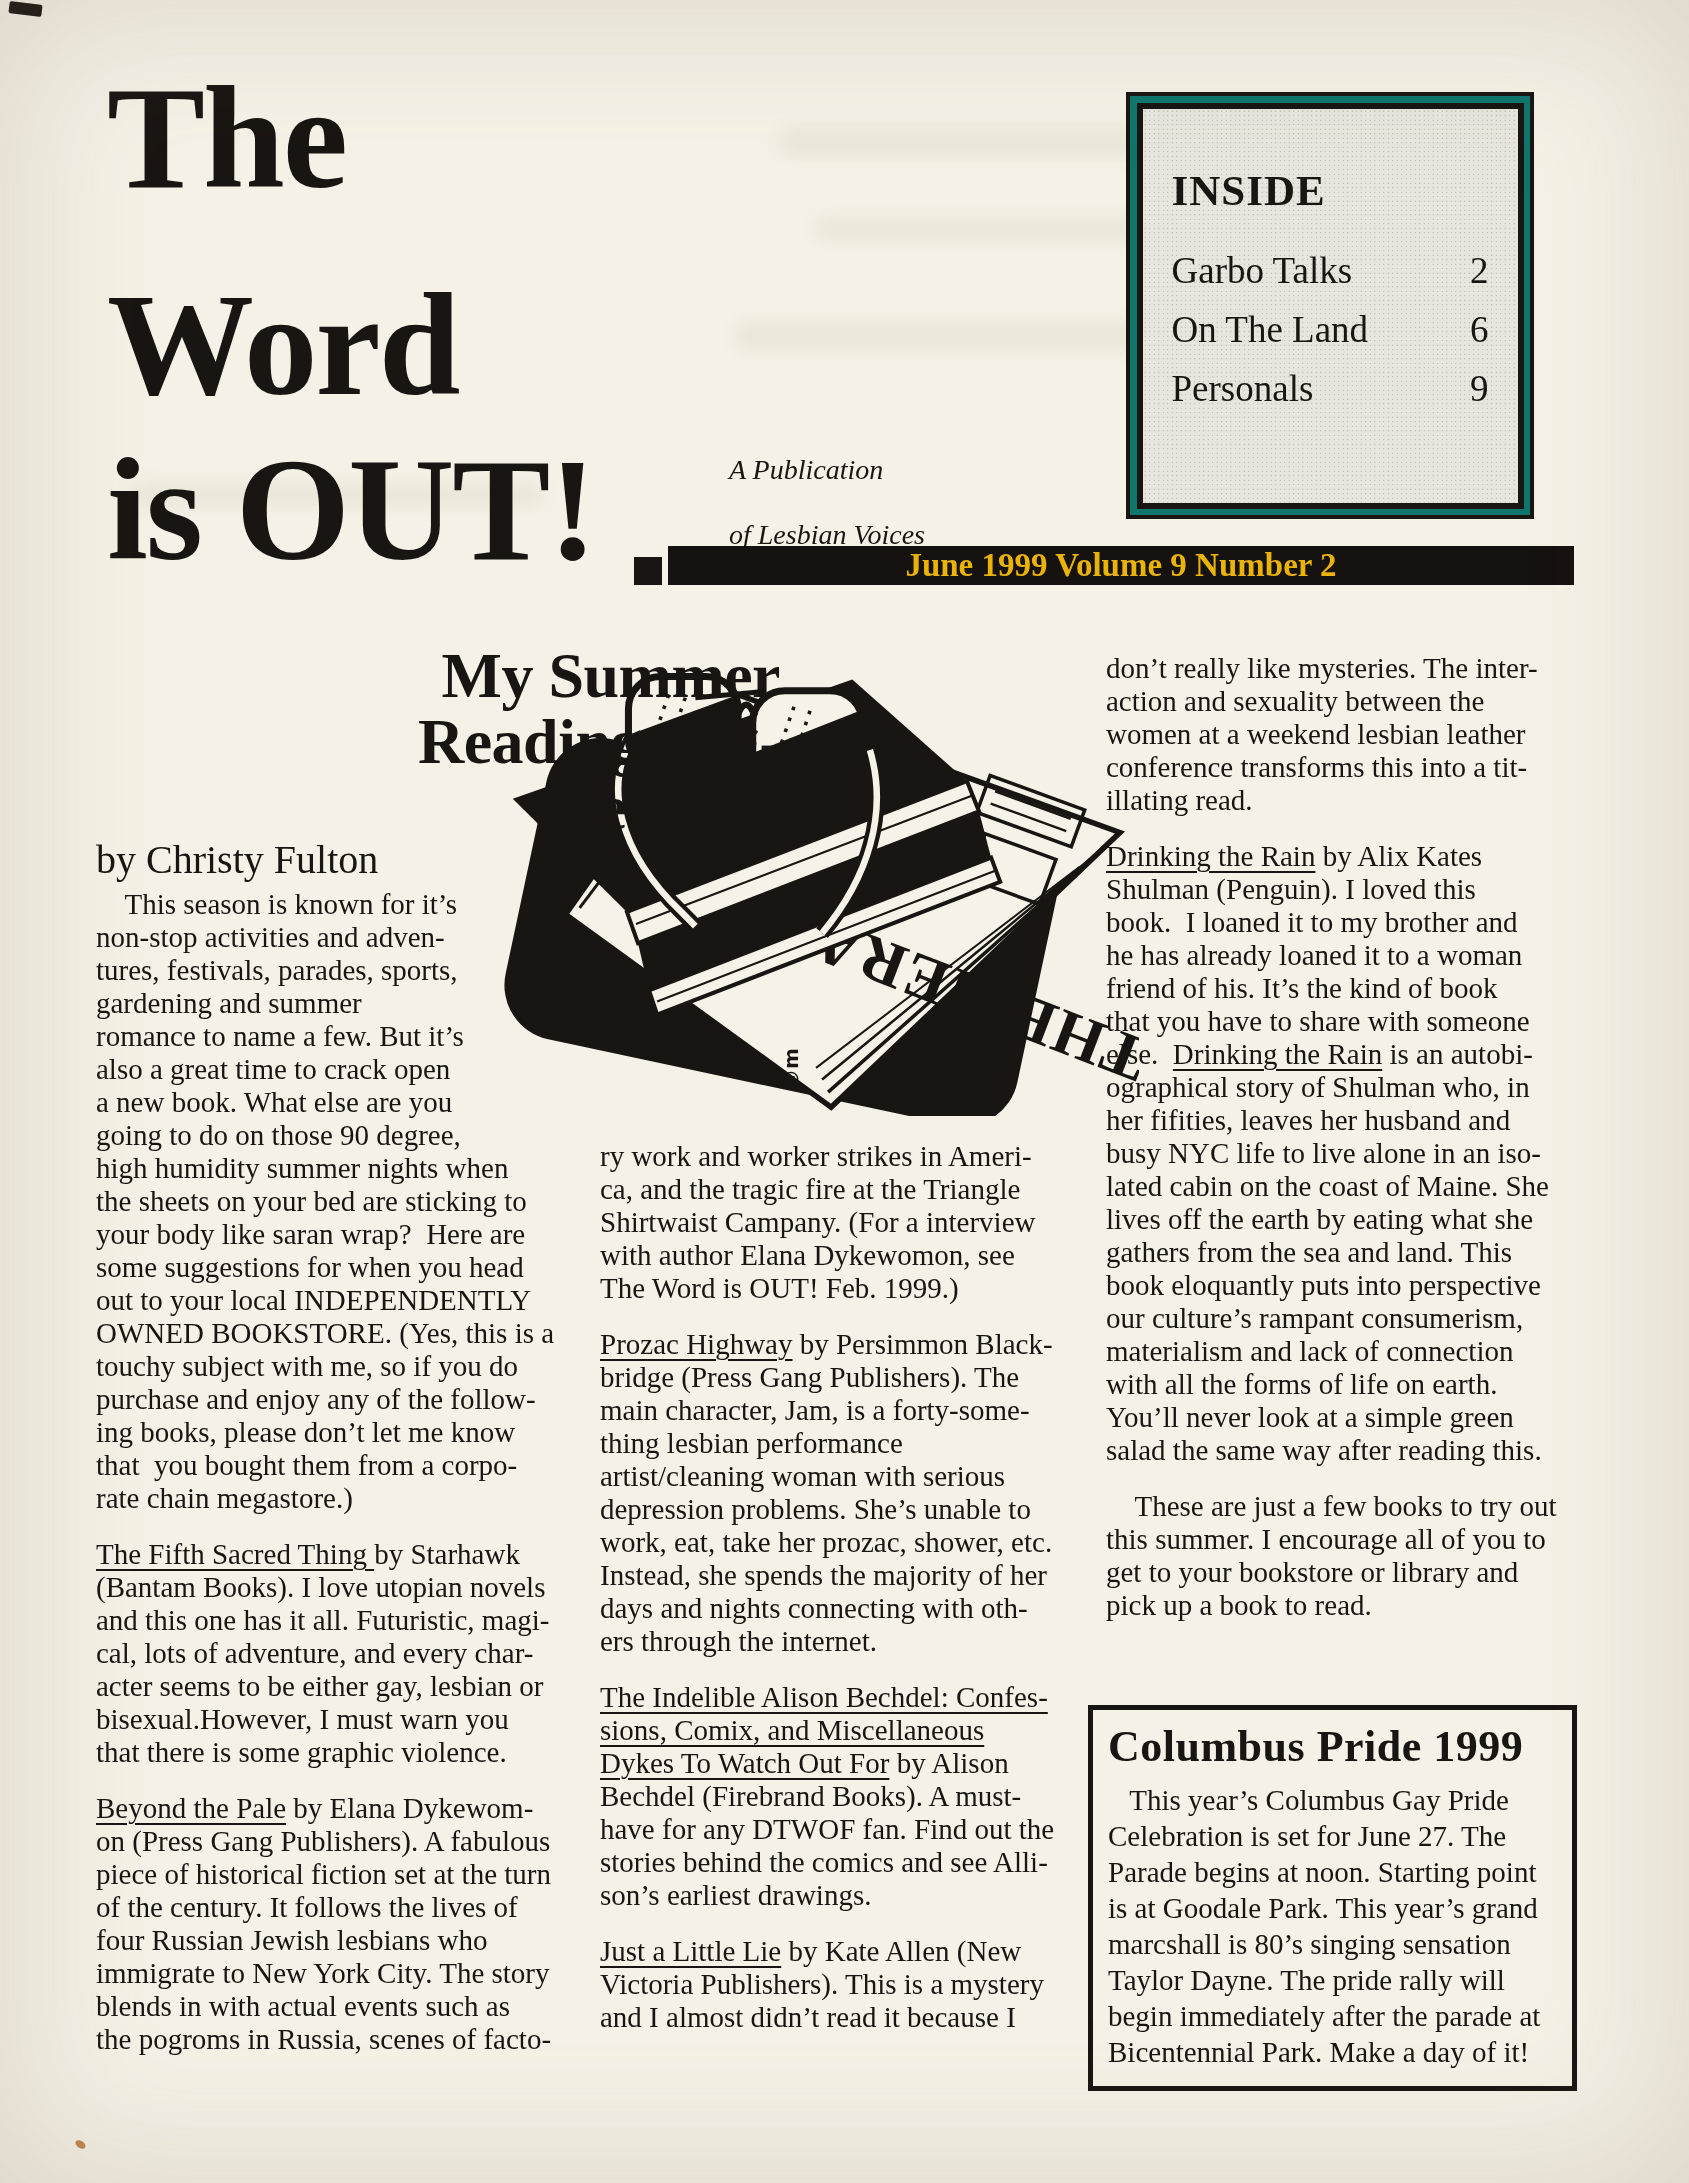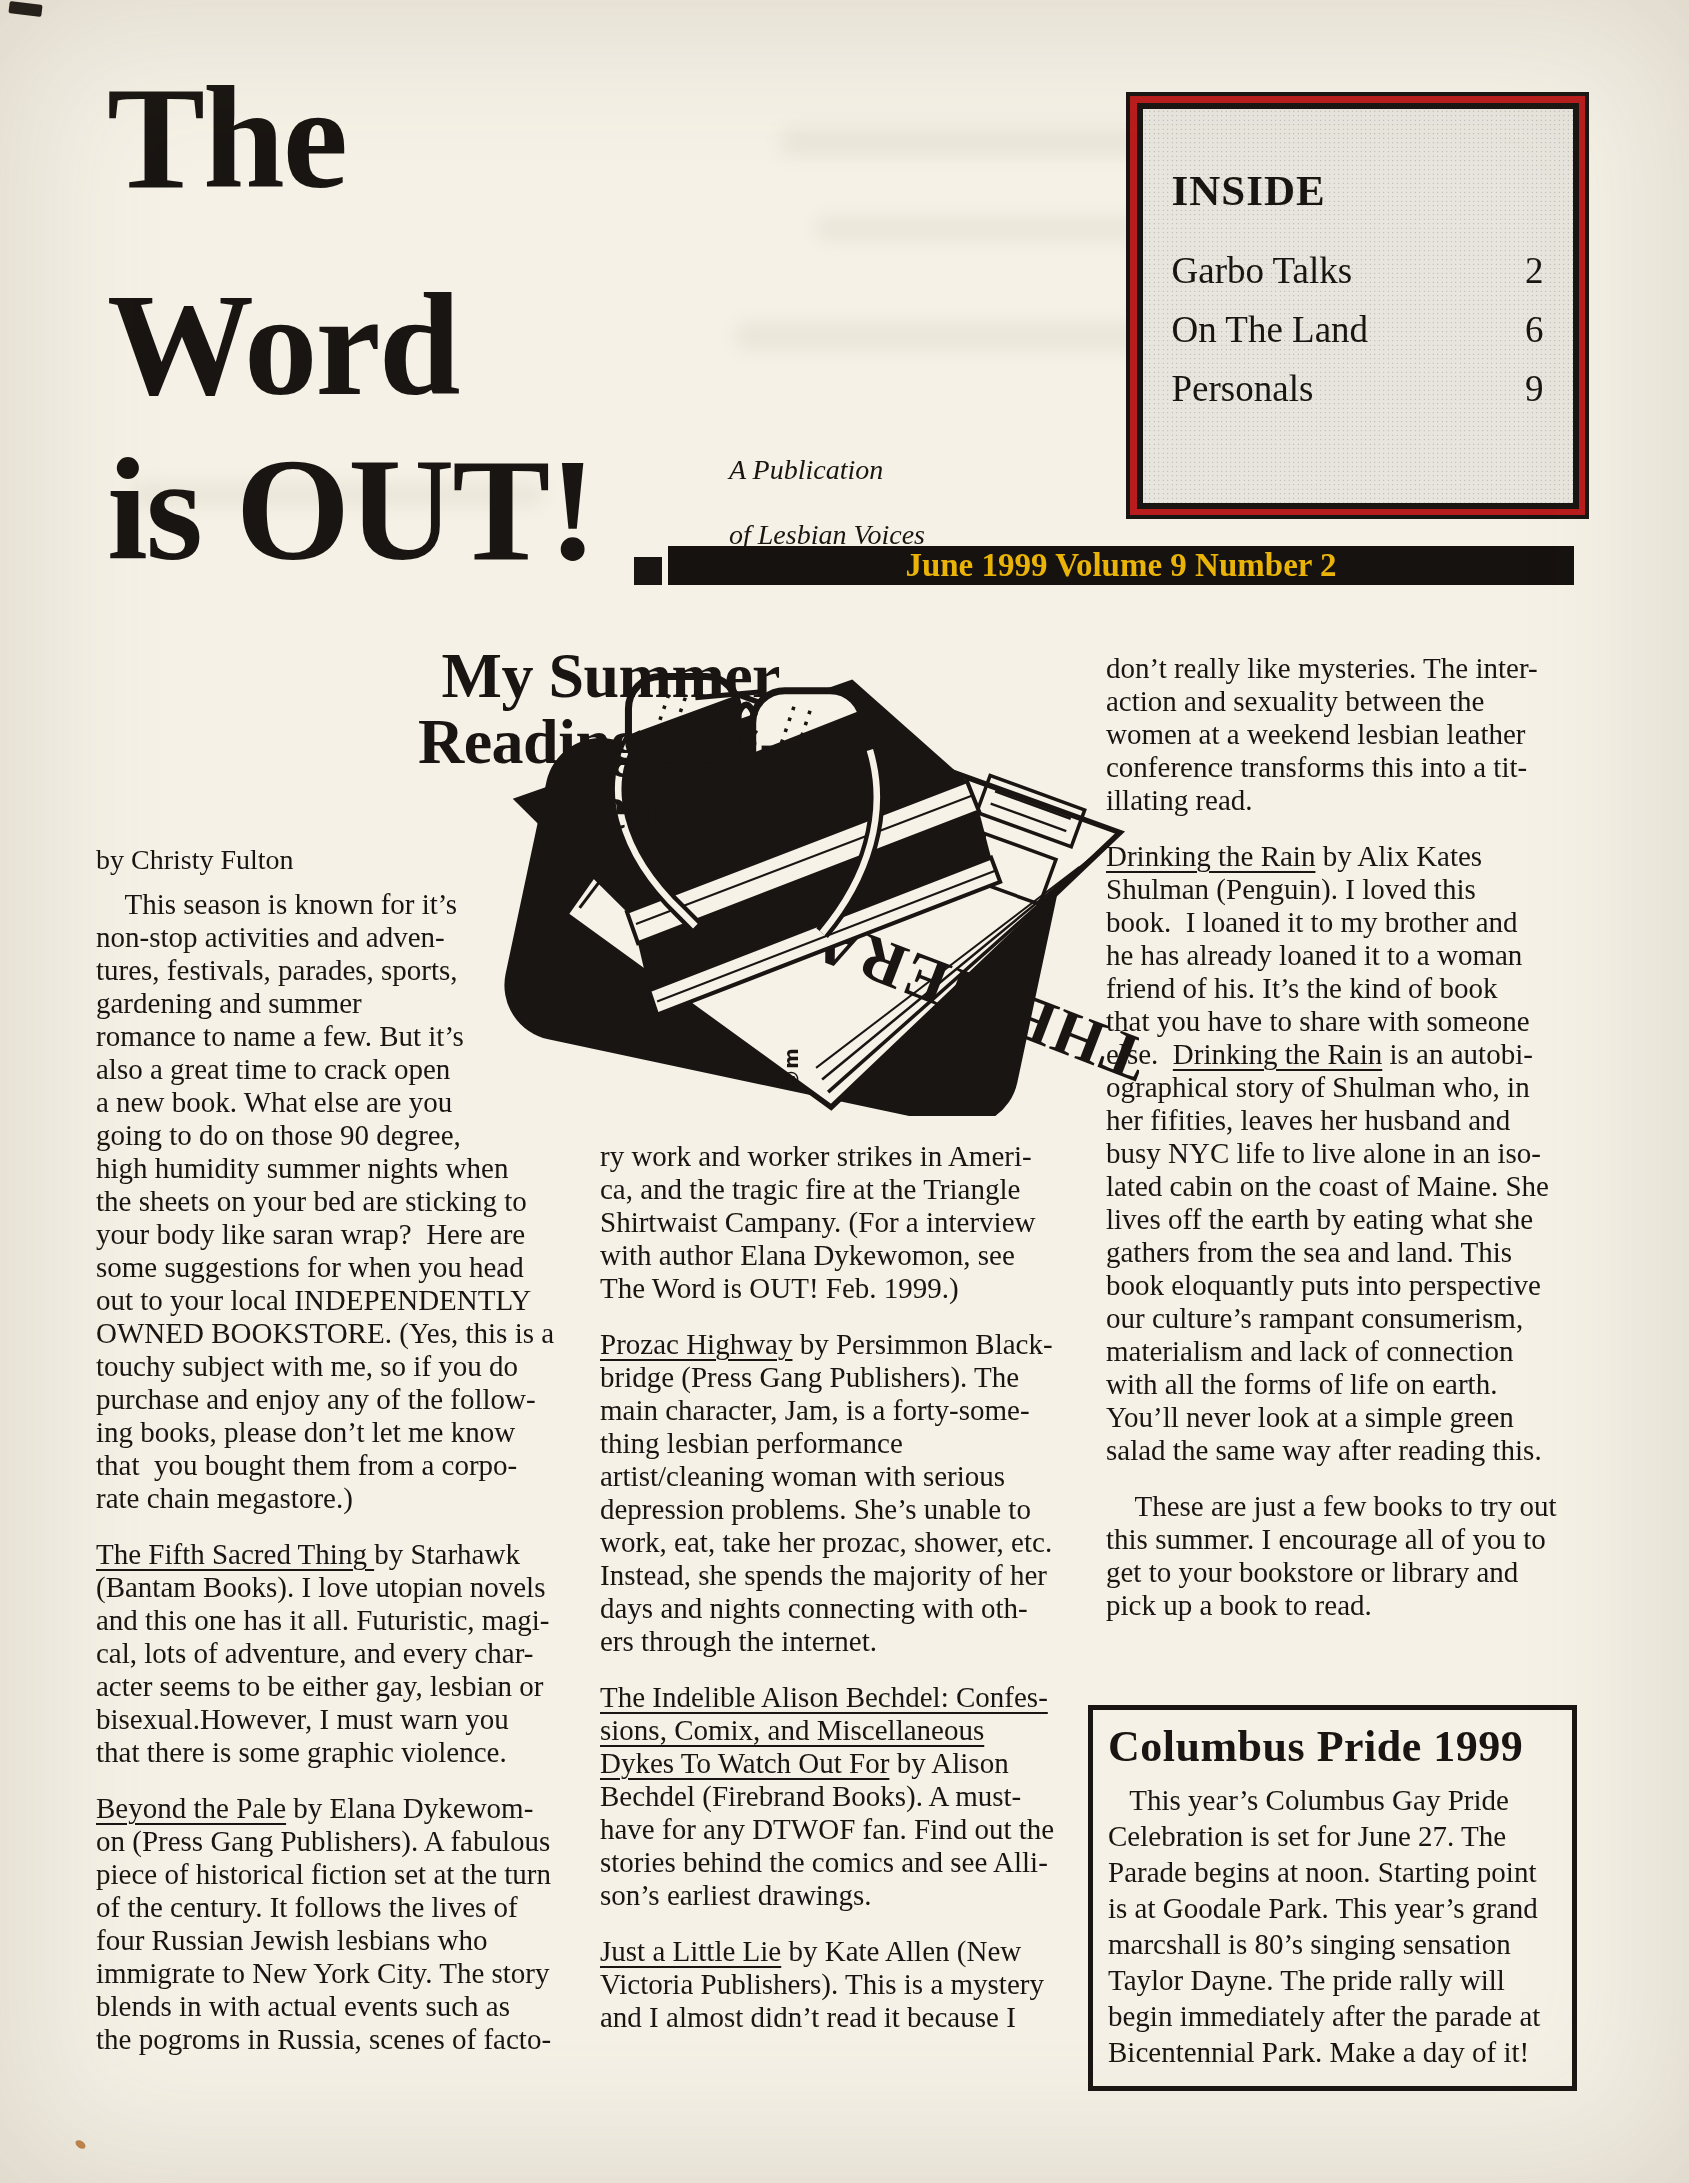--- a/index.html
+++ b/index.html
@@ -13,38 +13,38 @@
   
   .masthead-line{position:absolute;left:107px;font-weight:bold;font-size:147px;line-height:147px;letter-spacing:-2px;white-space:pre;}
   .mh1{top:64px;} .mh2{top:271px;} .mh3{top:436px;}
   .masthead-period{position:absolute;left:634px;top:557px;width:28px;height:28px;background:#191512;}
   .tagline{position:absolute;left:729px;top:437px;font-style:italic;font-size:28px;line-height:65px;white-space:pre;}
   .issue-banner{
     position:absolute;left:668px;top:546px;width:906px;height:39px;background:#161210;
     color:#eab308;font-weight:bold;font-size:33px;line-height:39px;text-align:center;white-space:pre;
   }
   
-  .inside-box{position:absolute;left:1126px;top:92px;width:463px;height:427px;border:4.5px solid #191512;background:#b91c1c;box-sizing:border-box;}
+  .inside-box{position:absolute;left:1126px;top:92px;width:408px;height:427px;border:4.5px solid #191512;background:#0f766e;box-sizing:border-box;}
   .inside-inner{
     position:absolute;inset:6.5px;border:6.5px solid #191512;
     background-color:#e7e5dd;
     background-image:radial-gradient(#a5a299 0.8px, transparent 0.9px);
     background-size:4.5px 4.5px;
     padding:59px 29px 0 29px;box-sizing:border-box;
   }
   .inside-title{font-weight:bold;font-size:43px;line-height:46px;letter-spacing:1px;}
   .inside-items{margin-top:27px;}
   .inside-item{display:flex;justify-content:space-between;font-weight:normal;font-size:37px;line-height:59px;}
   
   .col{position:absolute;width:684px;}
   .col1{left:96px;top:643px;}
   .col2{left:600px;top:1140px;}
   .col3{left:1106px;top:652px;}
   .headline{font-weight:bold;font-size:64px;line-height:66px;letter-spacing:-0.5px;text-align:right;}
-  .byline{font-size:28px;line-height:33px;margin-top:2px;margin-bottom:12px;}
+  .byline{font-size:40px;line-height:33px;margin-top:2px;margin-bottom:12px;}
   .para{font-size:29px;line-height:33px;}
   .para + .para{margin-top:23px;}
   .line{white-space:pre;}
   .u{text-decoration:underline;text-decoration-thickness:2px;text-underline-offset:4.5px;}
   
   .pride-box{position:absolute;left:1088px;top:1705px;width:489px;height:386px;border:5.5px solid #191512;box-sizing:border-box;padding:13px 13px 0 15px;background:transparent;}
   .pride-title{font-weight:bold;font-size:44px;line-height:48px;letter-spacing:0.5px;}
   .pride-body{margin-top:11px;font-size:29px;line-height:36px;}
   
   .illustration{position:absolute;left:470px;top:630px;width:669px;height:486px;}

